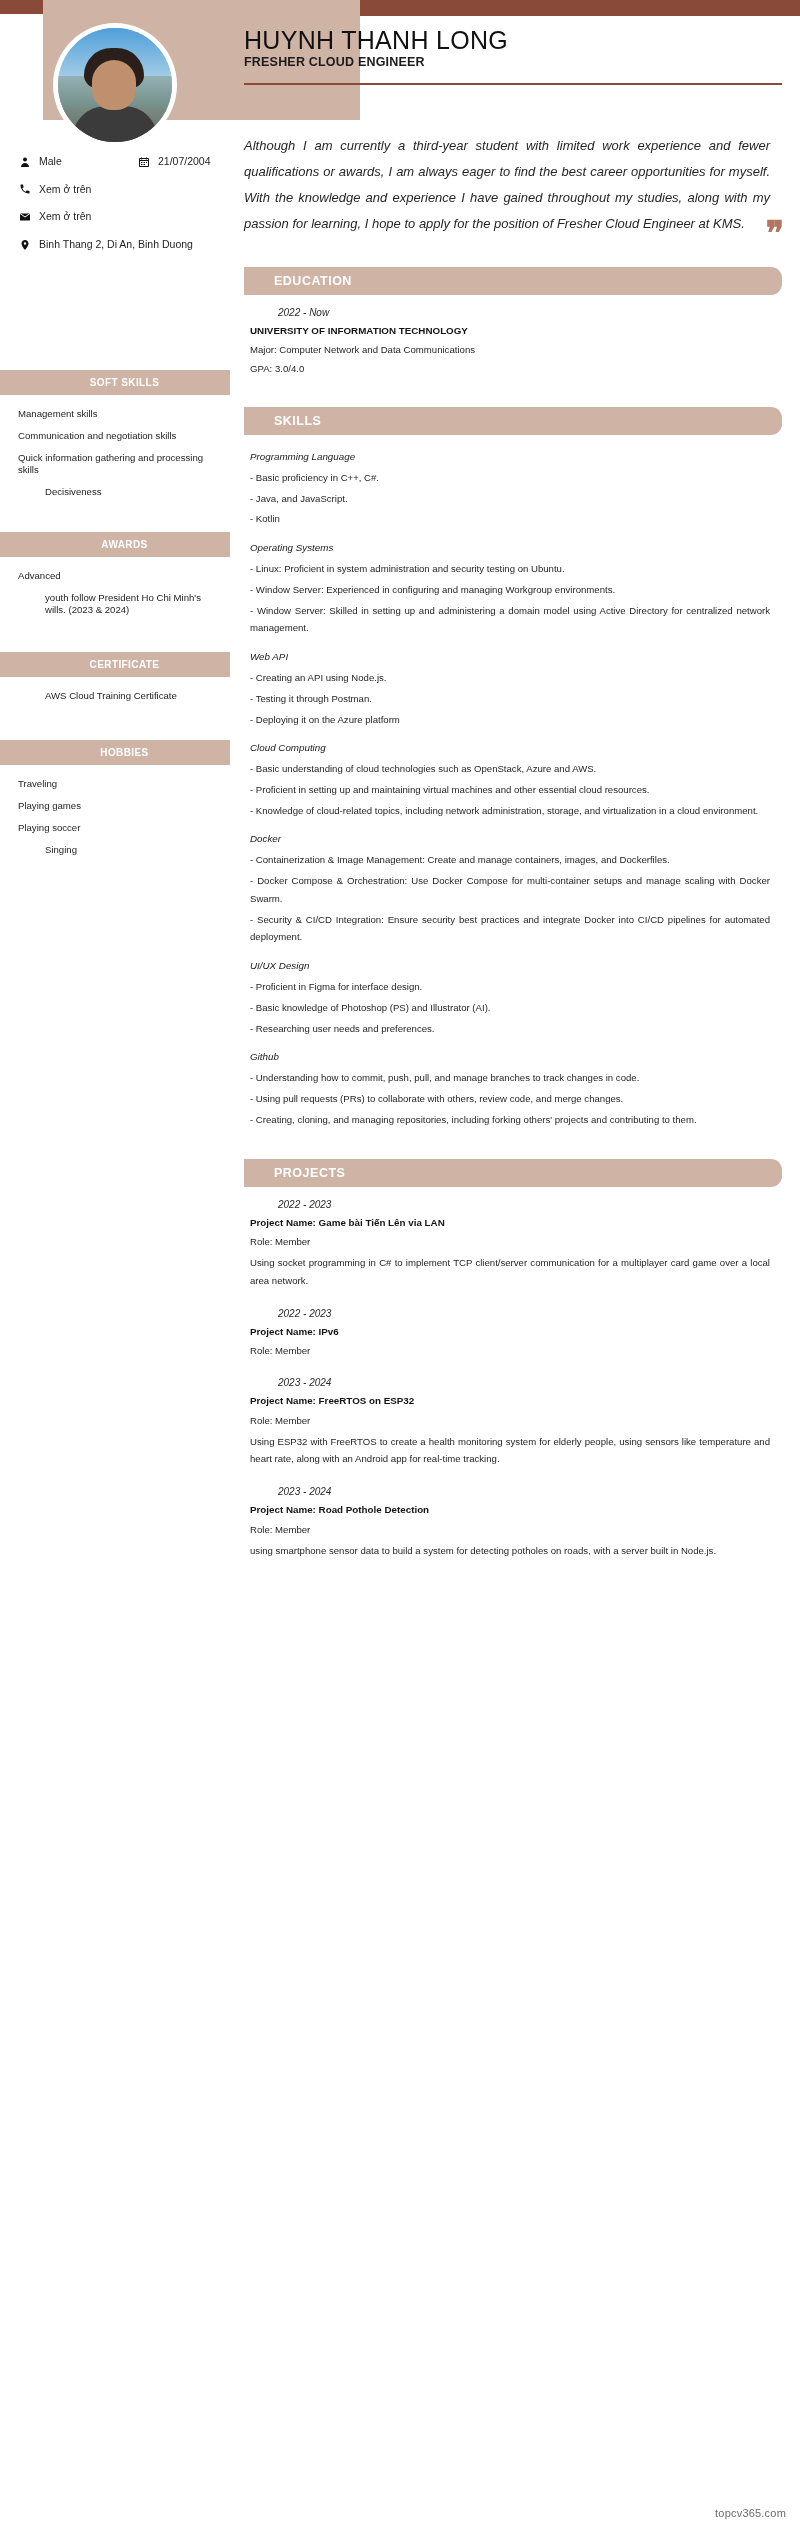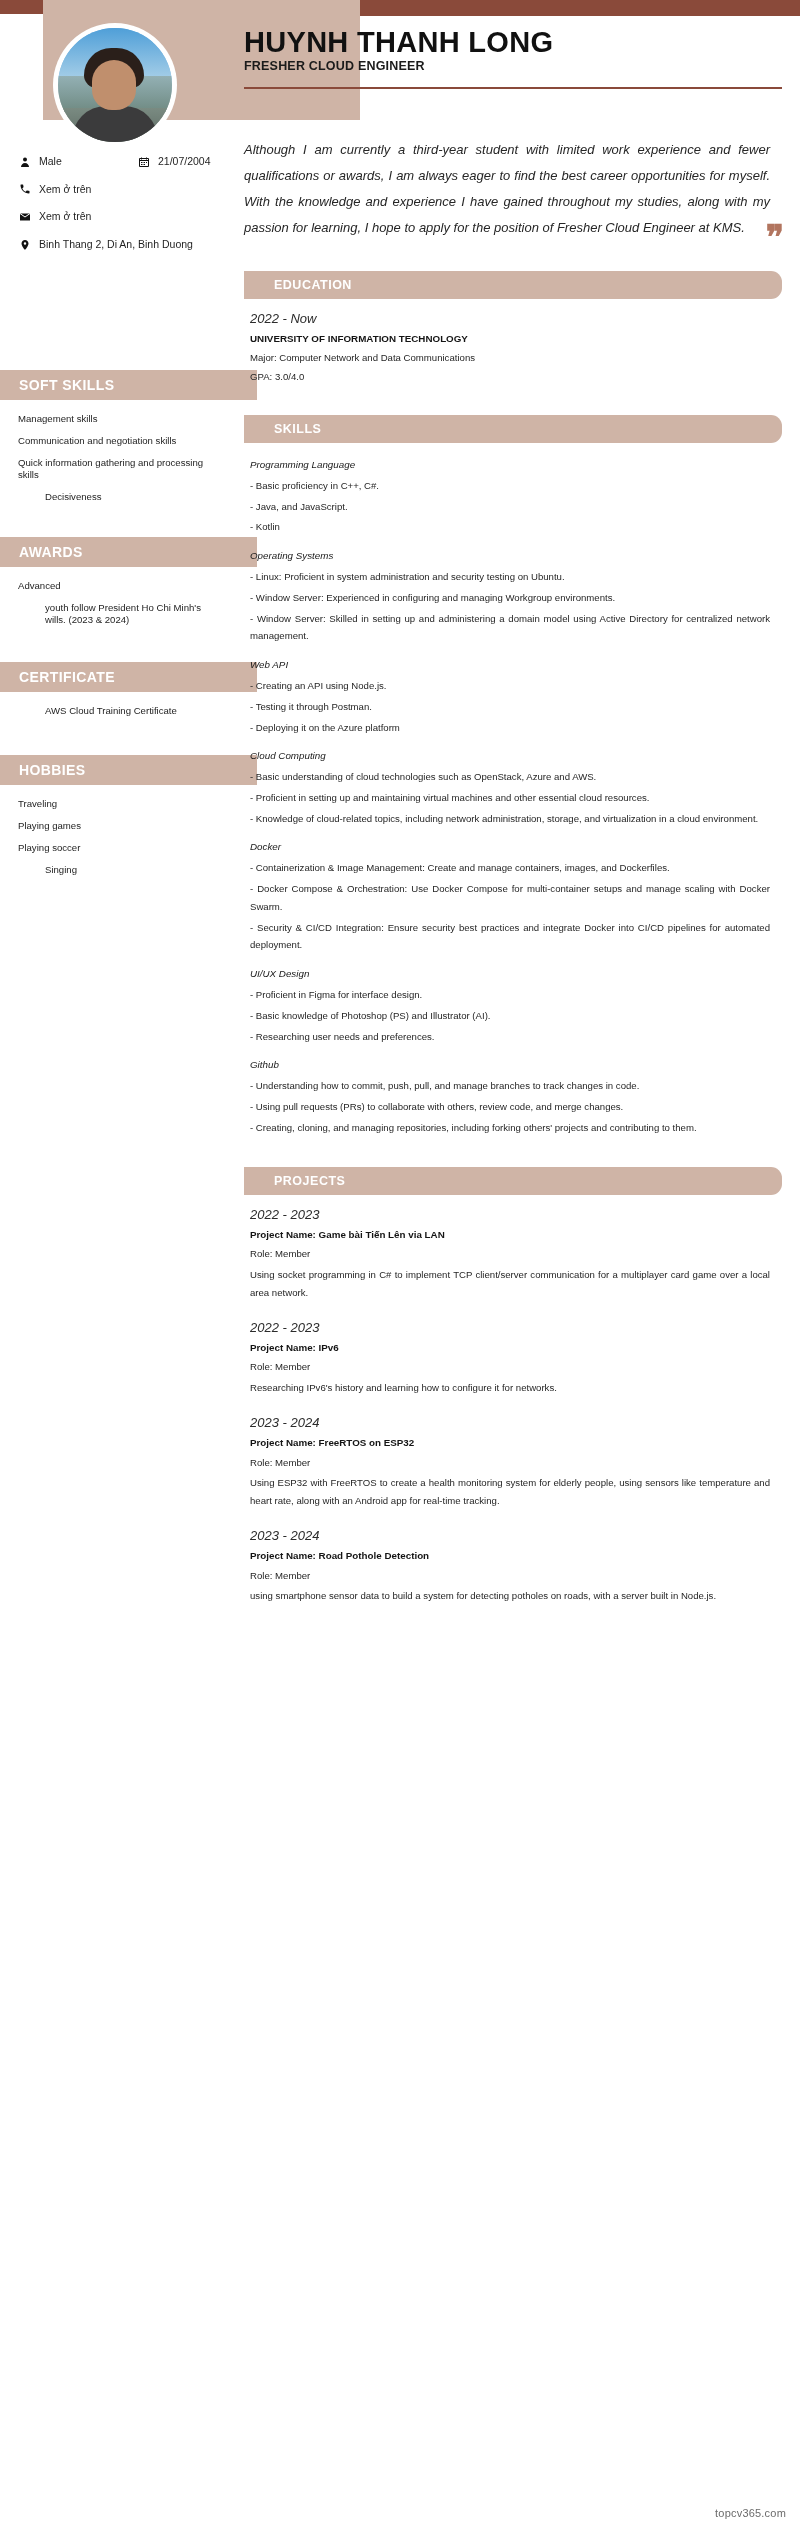--- a/index.html
+++ b/index.html
@@ -106,40 +106,41 @@
     color: #111;
   }
   .c-row .ic svg { width: 12px; height: 12px; fill: #111; display:block; }
   .c-gender { width: 96px; }
   .c-dob { flex: 1; }
 
   
   .sec-head-left {
     background: #cfb4a6;
     color: #ffffff;
-    font-size: 14px;
+    font-size: 10px;
     font-weight: bold;
     letter-spacing: 0.4px;
     padding: 7px 0 7px 19px;
     margin: 0 0 0 0;
-    width: 257px;
+    width: 230px;
+    text-align: center;
   }
   .left-block { padding: 13px 18px 10px 18px; }
   .left-item {
     font-size: 9.6px;
     color: #242424;
     line-height: 1.25;
     margin-bottom: 10px;
   }
   .left-item:last-child { margin-bottom: 0; padding-left: 27px; }
 
   
   .name {
-    font-size: 29px;
-    font-weight: bold;
+    font-size: 25px;
+    font-weight: normal;
     letter-spacing: 0.3px;
     color: #111111;
     margin: 0 0 0 0;
     padding-top: 26px;
   }
   .job-title {
     font-size: 12.5px;
     font-weight: bold;
     letter-spacing: 0.2px;
     color: #1b1b1b;
@@ -180,24 +181,25 @@
     font-weight: bold;
     letter-spacing: 0.5px;
     padding: 7px 0 7px 30px;
     border-radius: 0 11px 11px 0;
     margin-top: 30px;
     width: 100%;
   }
   .r-block { padding: 12px 12px 0 6px; }
 
   .r-date {
-    font-size: 13px;
+    font-size: 10px;
     font-style: italic;
     color: #2b2b2b;
     margin-bottom: 6px;
+    margin-left: 28px;
   }
   .r-strong {
     font-size: 9.8px;
     font-weight: bold;
     color: #141414;
     margin-bottom: 6px;
     line-height: 1.4;
   }
   .r-line {
     font-size: 9.6px;
@@ -448,21 +450,20 @@
           <div class="r-date">2022 - 2023</div>
           <div class="r-strong">Project Name: Game bài Tiến Lên via LAN</div>
           <div class="r-line">Role: Member</div>
           <div class="r-para">Using socket programming in C# to implement TCP client/server communication for a multiplayer card game over a local area network.</div>
         </div>
 
         <div class="proj">
           <div class="r-date">2022 - 2023</div>
           <div class="r-strong">Project Name: IPv6</div>
           <div class="r-line">Role: Member</div>
-          <div class="r-para">Researching IPv6's history and learning how to configure it for networks.</div>
         </div>
 
         <div class="proj">
           <div class="r-date">2023 - 2024</div>
           <div class="r-strong">Project Name: FreeRTOS on ESP32</div>
           <div class="r-line">Role: Member</div>
           <div class="r-para">Using ESP32 with FreeRTOS to create a health monitoring system for elderly people, using sensors like temperature and heart rate, along with an Android app for real-time tracking.</div>
         </div>
 
         <div class="proj">

